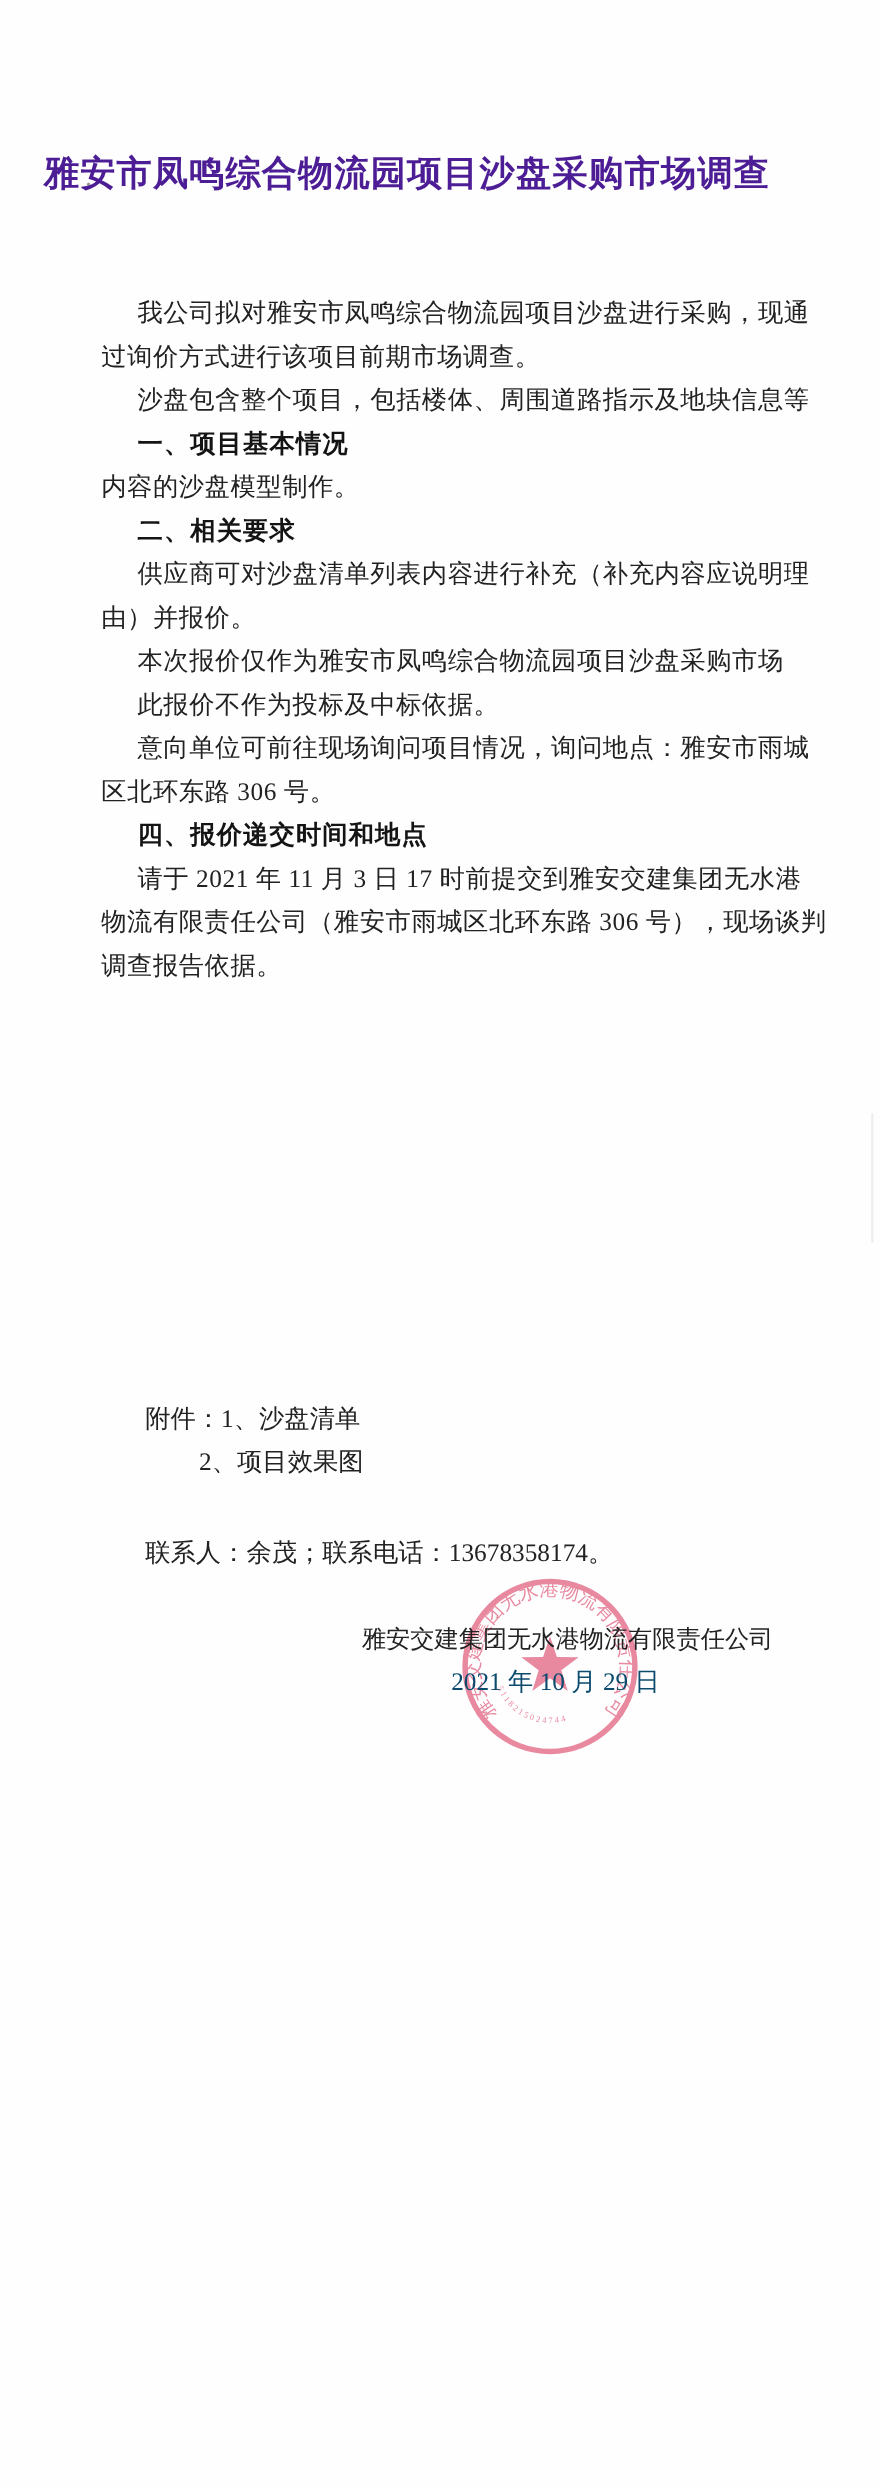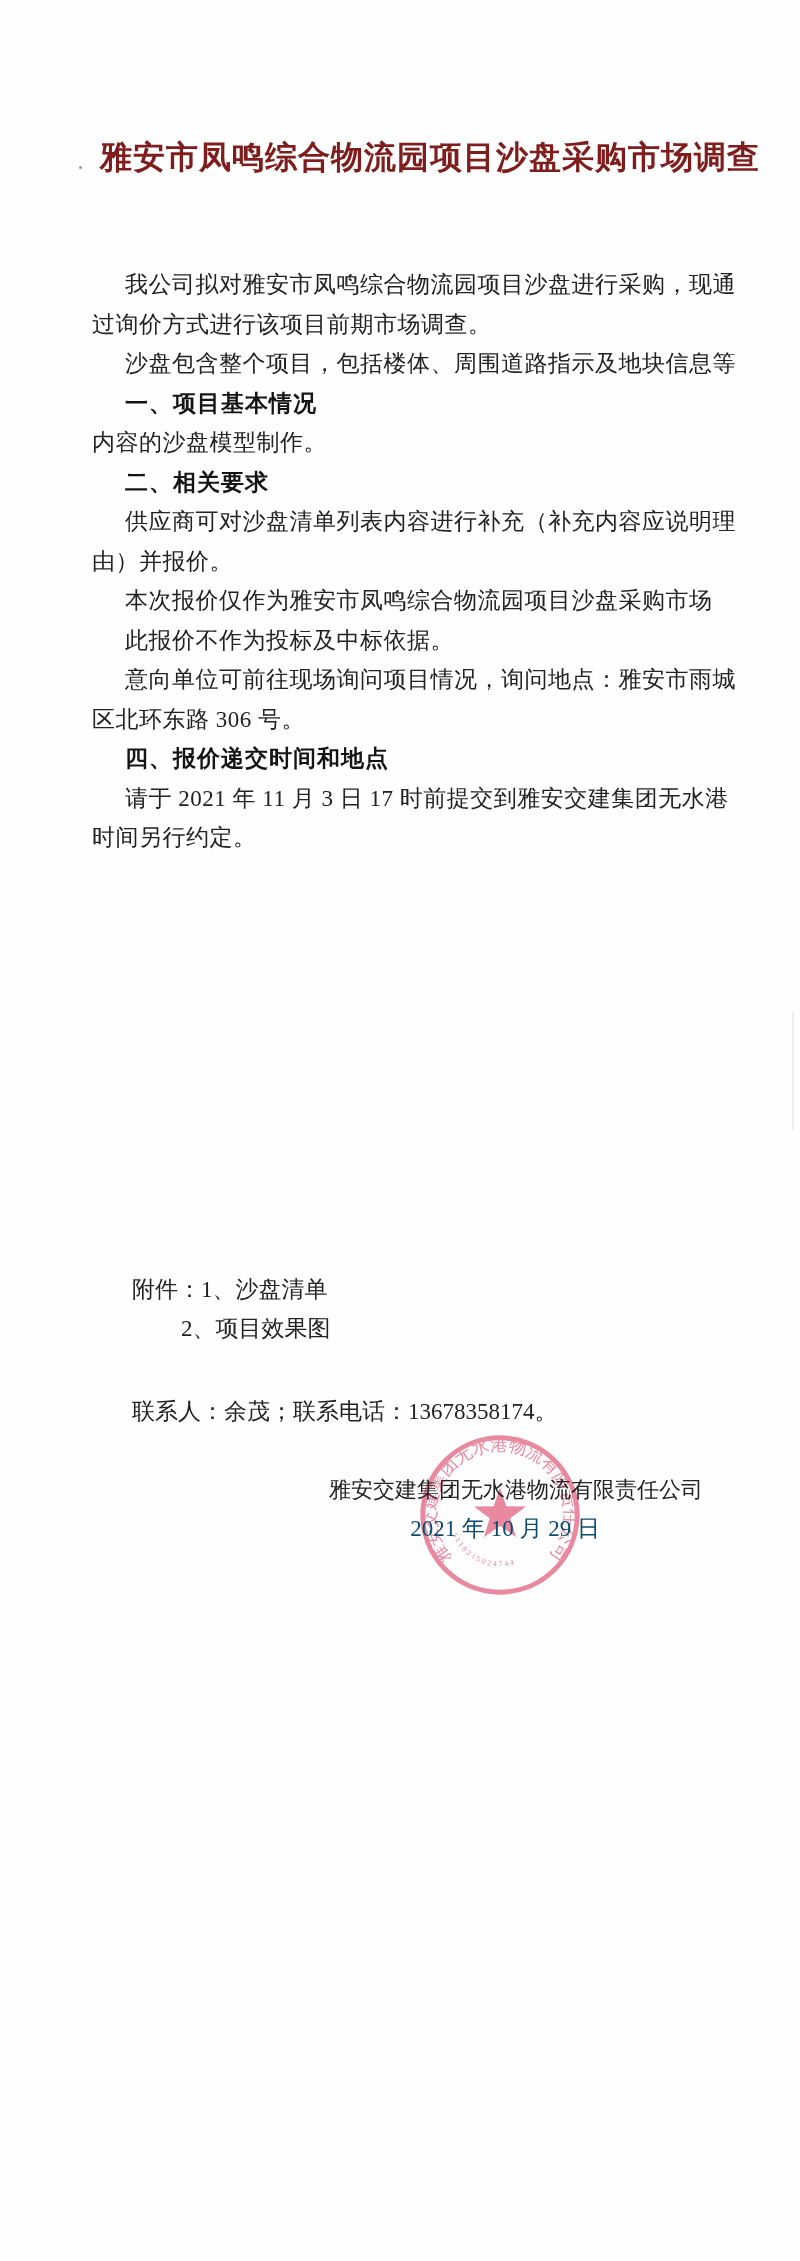--- a/index.html
+++ b/index.html
@@ -3,22 +3,22 @@
 <meta charset="utf-8">
 <style>
   html,body{margin:0;padding:0;background:#ffffff;}
   .page{
     position:relative;width:800px;height:2261px;margin:0 auto;
     background:#fefefe;overflow:hidden;
     font-family:"Liberation Serif","DejaVu Serif",serif;color:#1e1e1e;
   }
   .doc-title{
     position:absolute;top:134px;left:40px;width:720px;
-    text-align:right;font-weight:bold;font-size:32px;line-height:46px;
-    letter-spacing:1px;color:#7f1d1d;
+    text-align:left;font-weight:bold;font-size:32px;line-height:46px;
+    letter-spacing:1px;color:#4c1d95;
   }
   .body-block{
     position:absolute;top:265px;left:92px;width:640px;
     font-size:23px;letter-spacing:0.5px;color:#222;
   }
   .bline{height:39.5px;line-height:39.5px;white-space:nowrap;}
   .bline.para_first{padding-left:33px;}
   .bline.heading{
     padding-left:33px;font-family:"Liberation Sans","DejaVu Sans",sans-serif;
     font-weight:bold;color:#141414;letter-spacing:1px;
@@ -54,21 +54,22 @@
       <div class="bline para_cont">内容的沙盘模型制作。</div>
       <div class="bline heading">二、相关要求</div>
       <div class="bline para_first">供应商可对沙盘清单列表内容进行补充（补充内容应说明理</div>
       <div class="bline para_cont">由）并报价。</div>
       <div class="bline para_first">本次报价仅作为雅安市凤鸣综合物流园项目沙盘采购市场</div>
       <div class="bline para_first">此报价不作为投标及中标依据。</div>
       <div class="bline para_first">意向单位可前往现场询问项目情况，询问地点：雅安市雨城</div>
       <div class="bline para_cont">区北环东路 306 号。</div>
       <div class="bline heading">四、报价递交时间和地点</div>
       <div class="bline para_first">请于 2021 年 11 月 3 日 17 时前提交到雅安交建集团无水港</div>
-      <div class="bline para_cont">时间另行约定。</div>
+      <div class="bline para_cont">物流有限责任公司（雅安市雨城区北环东路 306 号），现场谈判</div>
+      <div class="bline para_cont">调查报告依据。</div>
     </div>
 
   <div class="attach">
     <div class="attach-row"><span>附件：</span><span>1、沙盘清单</span></div>
     <div class="attach-row"><span class="attach-item2">2、项目效果图</span></div>
   </div>
 
   <div class="contact">联系人：余茂；联系电话：13678358174。</div>
 
   <div class="sign-company">雅安交建集团无水港物流有限责任公司</div>

